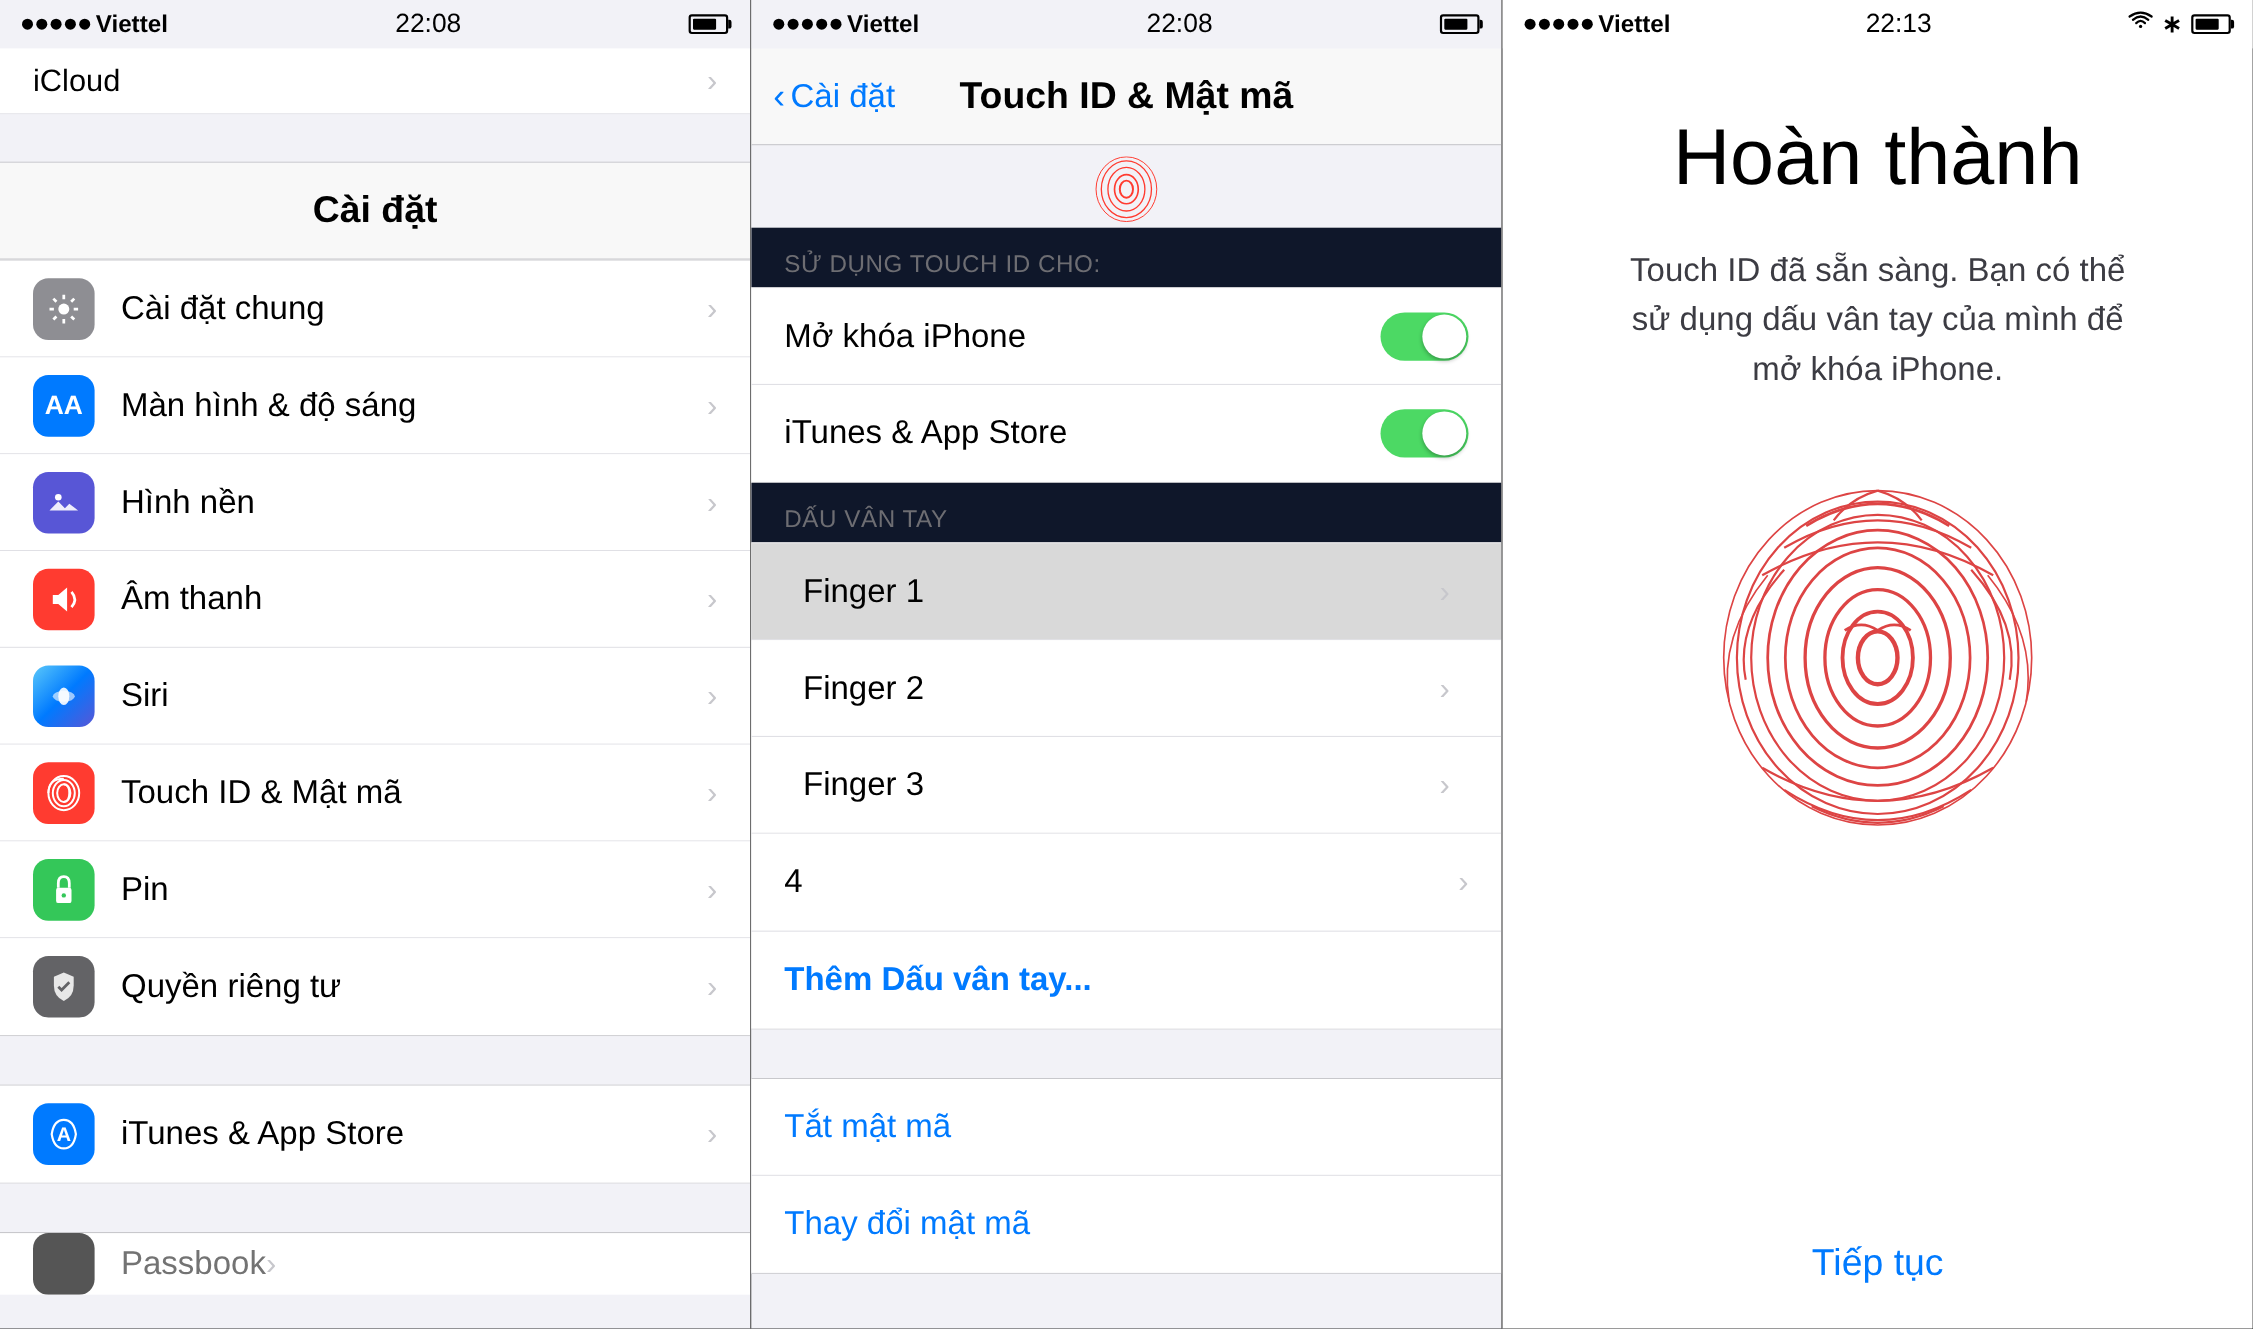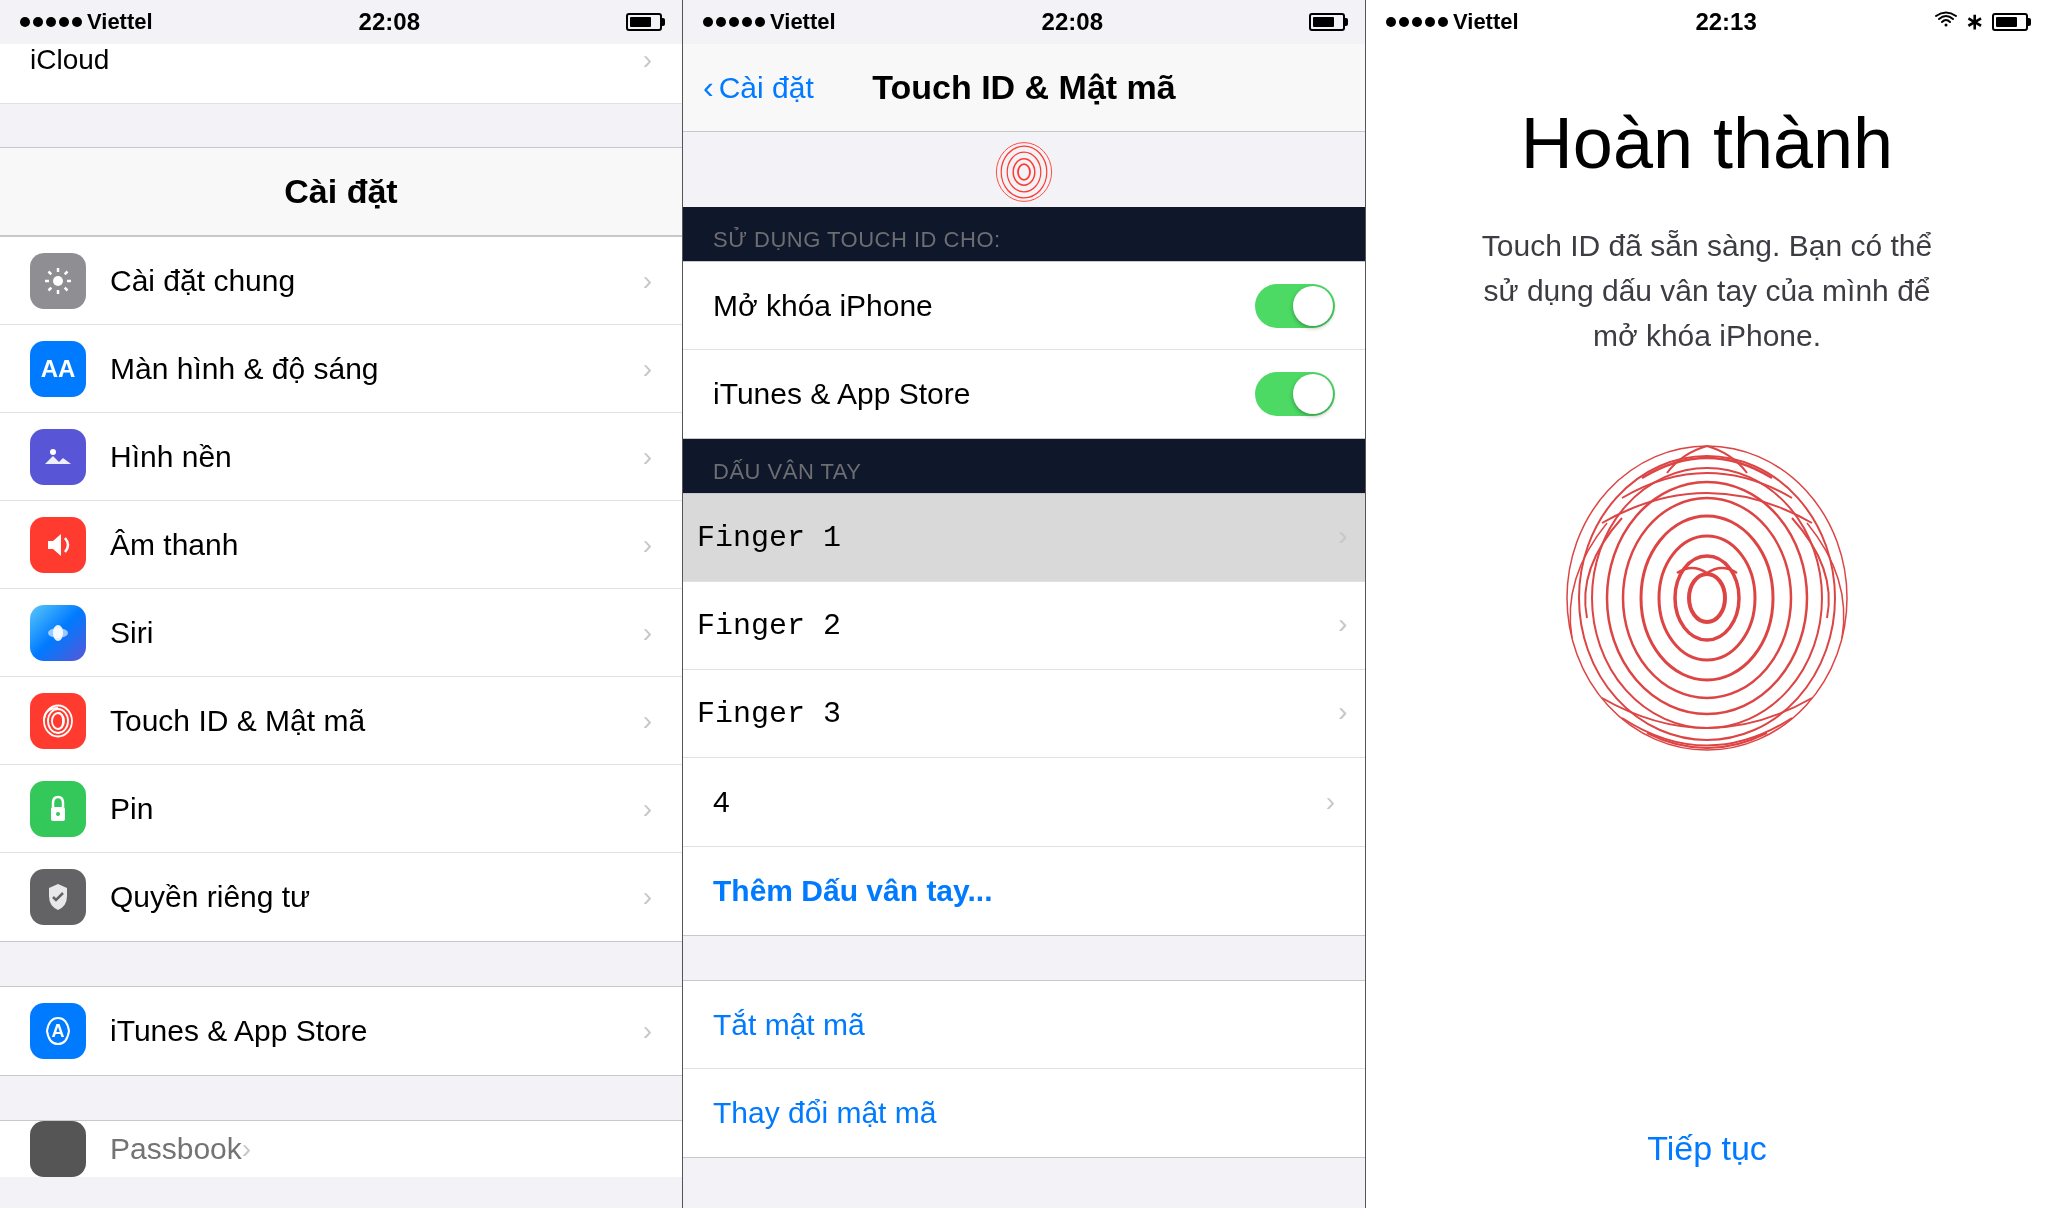--- a/index.html
+++ b/index.html
@@ -32,21 +32,21 @@
       display: flex;
       align-items: center;
       justify-content: space-between;
       padding: 0 20px;
       font-size: 24px;
       font-weight: 600;
       flex-shrink: 0;
     }
     .status-bar.white-bg { background: #fff; }
     .status-left { display: flex; align-items: center; gap: 5px; font-size: 22px; }
-    .status-center { font-size: 24px; font-weight: 700; }
+    .status-center { font-size: 24px; font-weight: 400; }
     .status-right { display: flex; align-items: center; gap: 8px; font-size: 22px; }
     .signal-dots { display: flex; gap: 3px; }
     .dot { width: 10px; height: 10px; border-radius: 50%; background: #000; }
     .battery {
       width: 36px; height: 18px; border: 2px solid #000; border-radius: 3px;
       position: relative; display: flex; align-items: center; padding: 2px;
     }
     .battery::after {
       content: ''; width: 3px; height: 8px; background: #000;
       position: absolute; right: -5px; border-radius: 0 2px 2px 0;
@@ -154,24 +154,23 @@
       top: 2px;
       box-shadow: 0 2px 4px rgba(0,0,0,0.3);
       transition: left 0.2s;
     }
     .toggle.on .toggle-thumb { left: 38px; }
 
     .finger-item {
       display: flex;
       align-items: center;
       min-height: 88px;
-      padding: 0 14px;
+      padding: 0 47px;
       background: #fff;
       border-bottom: 1px solid #e0e0e5;
-      font-family: Liberation Mono, monospace;
     }
     .finger-item.highlighted { background: #d9d9d9; }
     .finger-label {
       flex: 1;
       font-size: 30px;
       color: #000;
     }
     .finger-chevron { color: #c7c7cc; font-size: 28px; }
 
     .finger-item-4 {
@@ -273,20 +272,21 @@
       margin-top: auto;
     }
 
     
     .partial-item {
       min-height: 60px;
       overflow: hidden;
       background: #fff;
       border-bottom: 1px solid #e0e0e5;
       display: flex;
+      align-items: center;
       padding: 0 30px;
     }
     .partial-label {
       font-size: 28px;
       color: #000;
       flex: 1;
     }
 
     
     .fingerprint-top {

